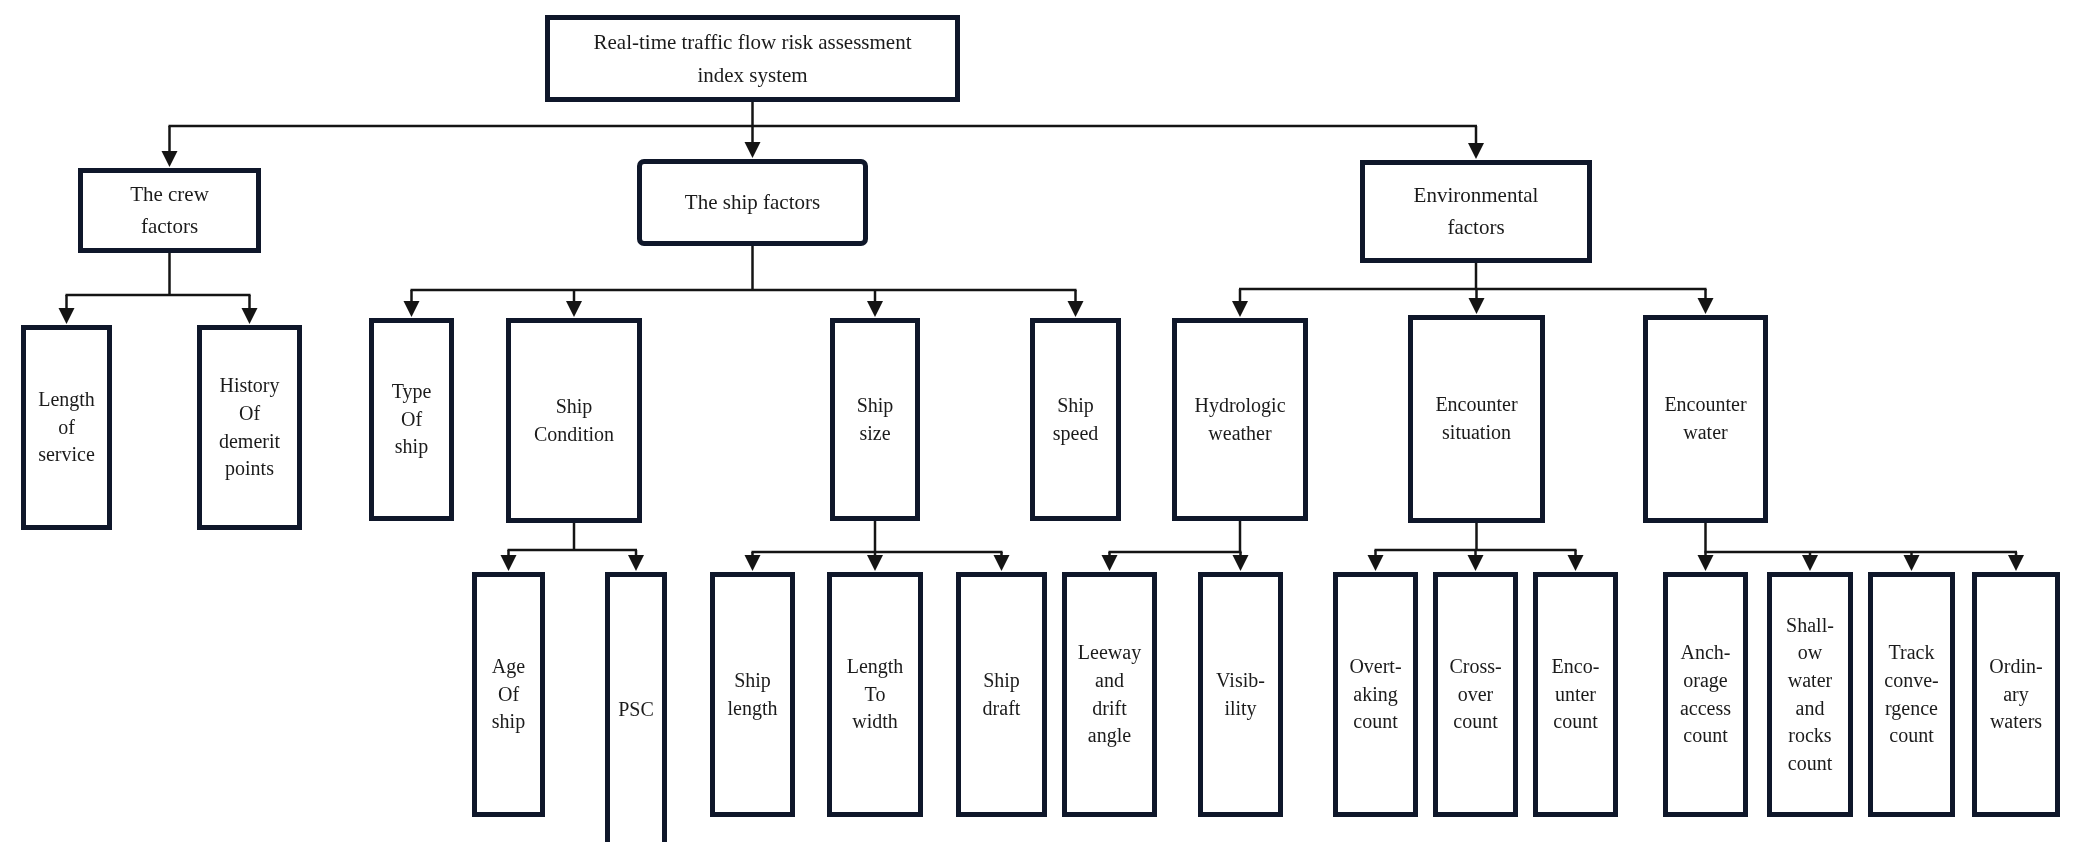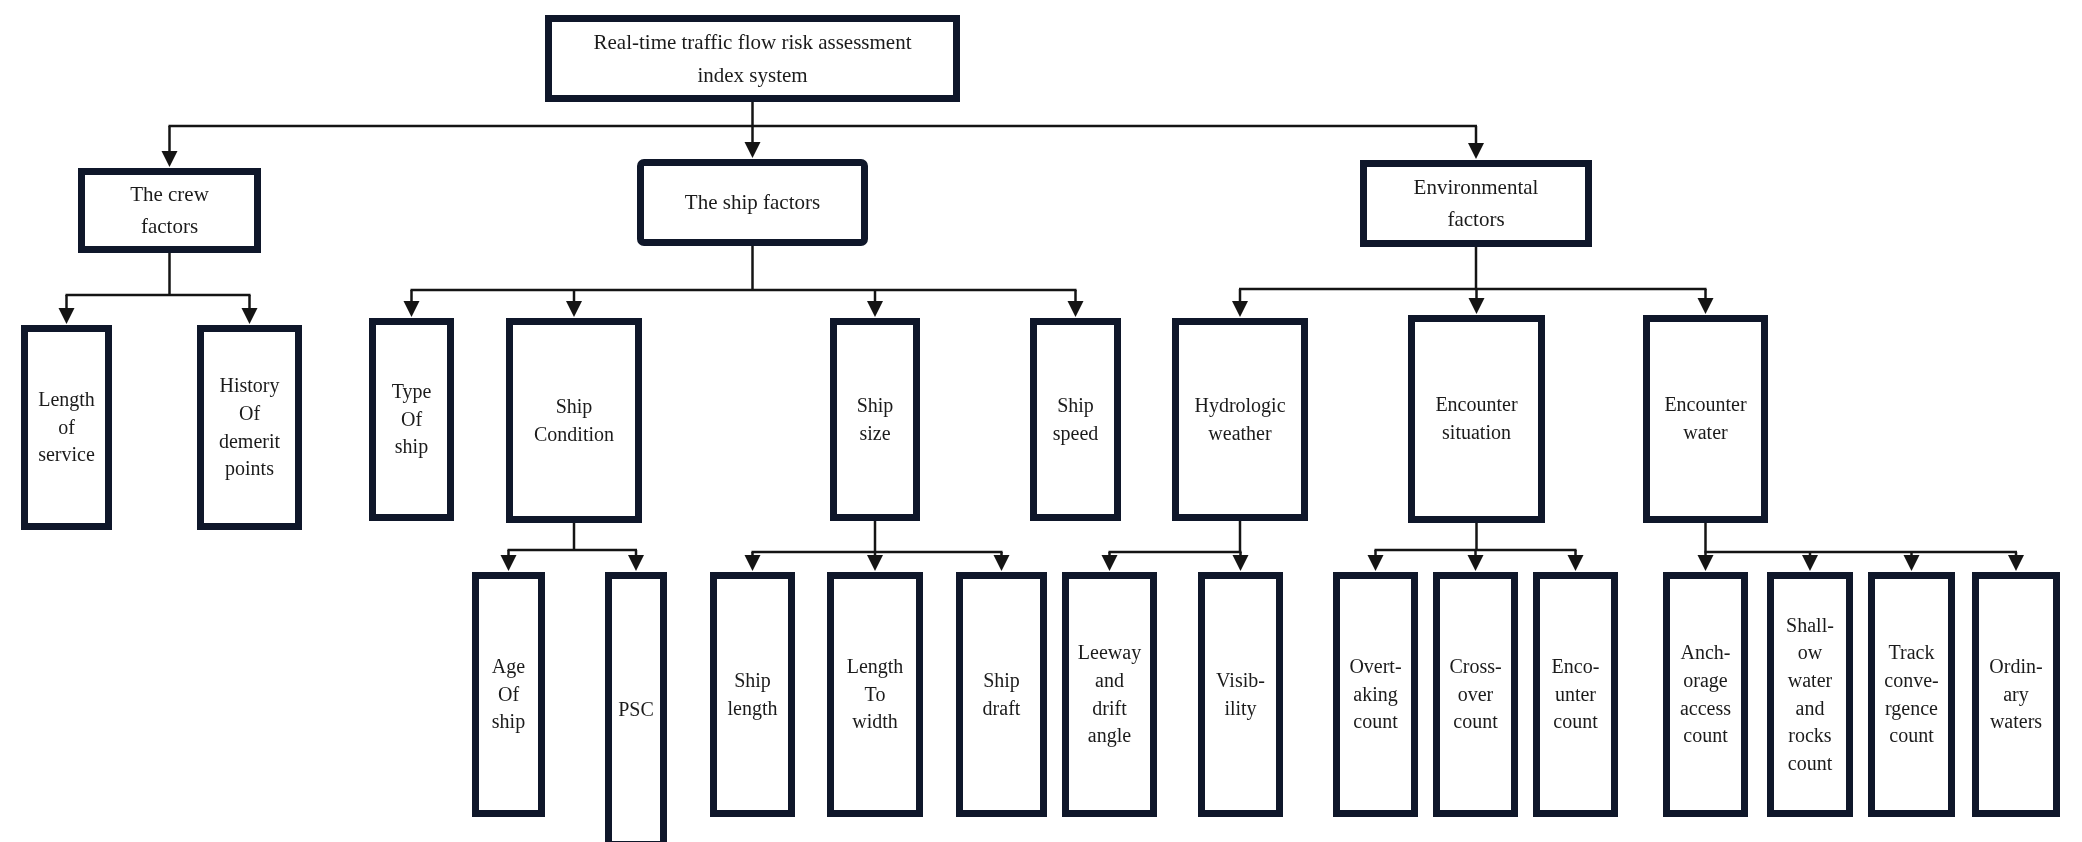--- a/index.html
+++ b/index.html
@@ -10,21 +10,21 @@
     background:#ffffff;
     font-family:"Liberation Serif","DejaVu Serif",serif;
     color:#1b1b1b;
     overflow:hidden;
   }
   svg.wires{position:absolute;left:0;top:0;width:2082px;height:842px;}
   .node{
     position:absolute;
     box-sizing:border-box;
     background:#ffffff;
-    border:7px solid #0f172a;
+    border:5px solid #0f172a;
     display:flex;align-items:center;justify-content:center;
     text-align:center;
     white-space:pre-line;
     font-size:20px;line-height:1.38;
     padding:2px;
   }
   .node.lvl-0{font-size:21px;line-height:1.55;}
   .node.lvl-1{font-size:21px;line-height:1.5;}
 </style>
 </head>
@@ -120,21 +120,21 @@
         <line x1="2016" y1="552" x2="2016" y2="560" stroke="#141414" stroke-width="2.5"></line>
         <polygon points="2008,555 2024,555 2016,571" fill="#141414"></polygon>
       </g>
     </svg>
   <div>
       <div class="node lvl-0" style="left: 545px; top: 15px; width: 415px; height: 87px;">Real-time traffic flow risk assessment
 index system</div>
       <div class="node lvl-1" style="left: 78px; top: 168px; width: 183px; height: 85px;">The crew
 factors</div>
       <div class="node lvl-1" style="left: 637px; top: 159px; width: 231px; height: 87px; border-radius: 7px;">The ship factors</div>
-      <div class="node lvl-1" style="left: 1360px; top: 160px; width: 232px; height: 87px;">Environmental
+      <div class="node lvl-1" style="left: 1360px; top: 160px; width: 232px; height: 103px;">Environmental
 factors</div>
       <div class="node lvl-2" style="left: 21px; top: 325px; width: 91px; height: 205px;">Length
 of
 service</div>
       <div class="node lvl-2" style="left: 197px; top: 325px; width: 105px; height: 205px;">History
 Of
 demerit
 points</div>
       <div class="node lvl-2" style="left: 369px; top: 318px; width: 85px; height: 203px;">Type
 Of

